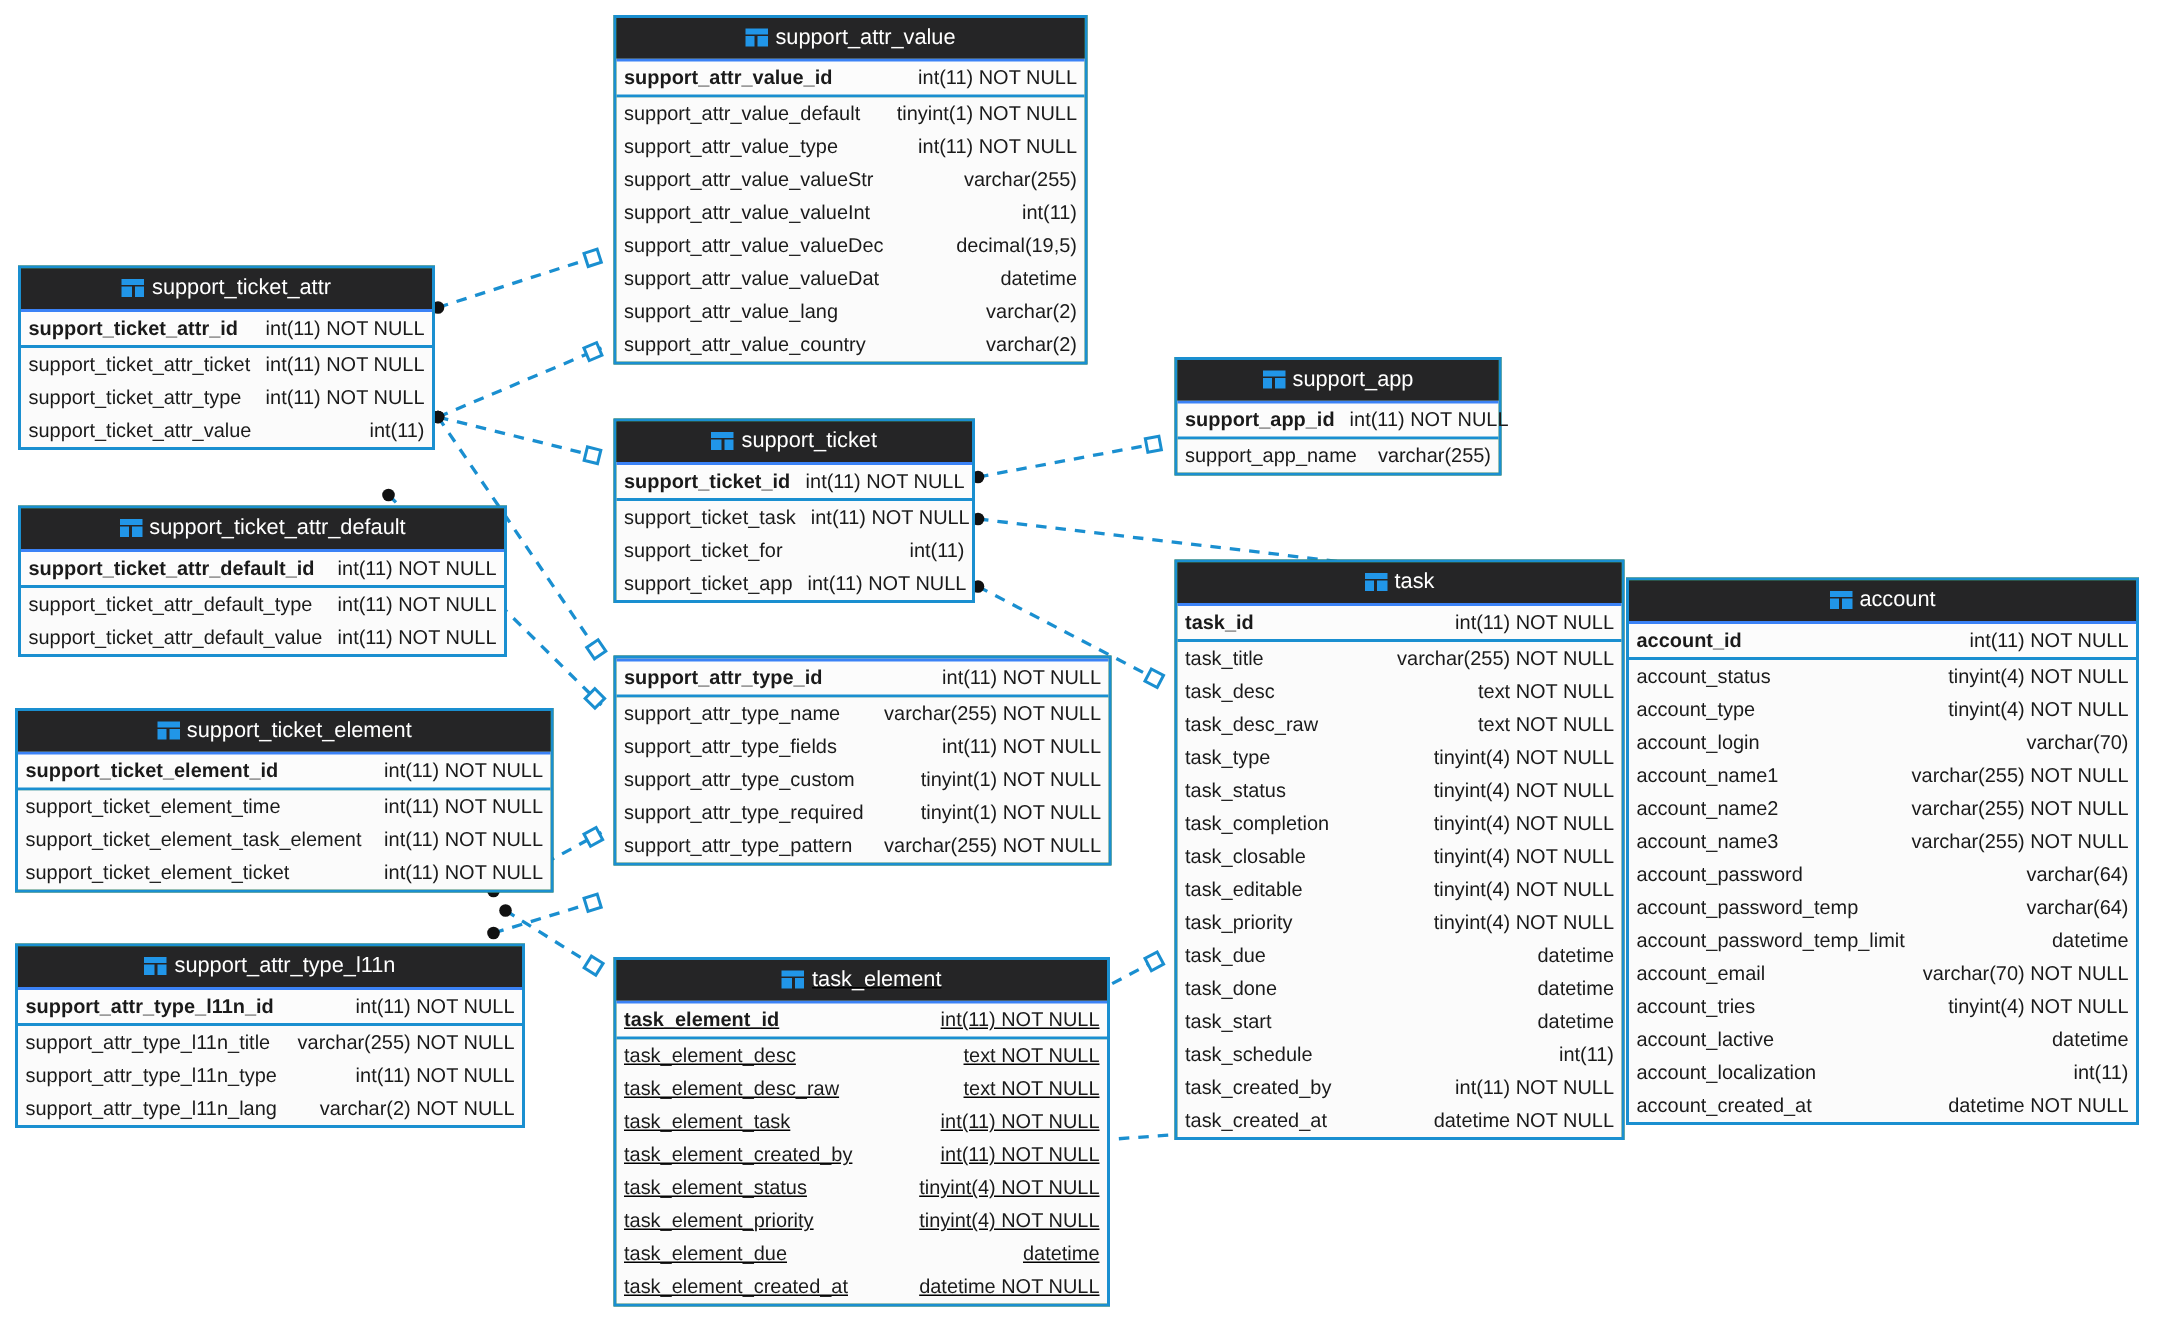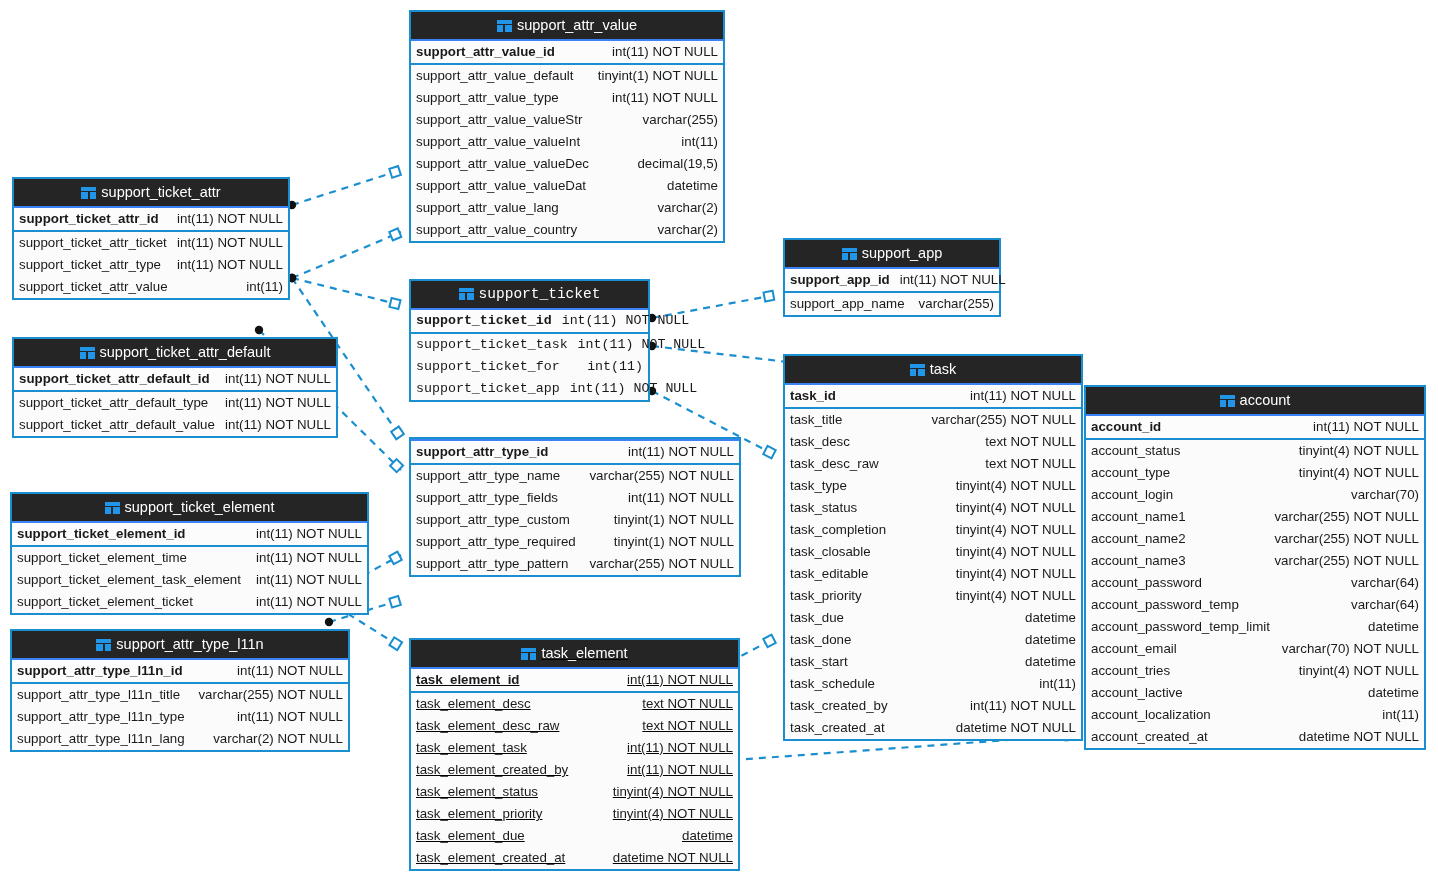--- a/index.html
+++ b/index.html
@@ -237,21 +237,21 @@
             <span class="col-type">int(11) NOT NULL</span>
           </div>
         </div>
         <div class="ent-body">
           <div class="row">
             <span class="col-name">support_app_name</span>
             <span class="col-type">varchar(255)</span>
           </div>
         </div>
       </div>
-      <div class="entity" style="left: 409px; top: 279px; width: 241px; font-family: Liberation Mono, monospace;">
+      <div class="entity" style="left: 409px; top: 279px; width: 241px;">
         <div class="ent-header"><span class="tbl-icon"><i class="top"></i><i class="bl"></i><i class="br"></i></span><span>support_ticket</span></div>
         <div class="ent-pk">
           <div class="row">
             <span class="col-name">support_ticket_id</span>
             <span class="col-type">int(11) NOT NULL</span>
           </div>
         </div>
         <div class="ent-body">
           <div class="row">
             <span class="col-name">support_ticket_task</span>
@@ -279,21 +279,21 @@
           <div class="row">
             <span class="col-name">support_ticket_attr_default_type</span>
             <span class="col-type">int(11) NOT NULL</span>
           </div>
           <div class="row">
             <span class="col-name">support_ticket_attr_default_value</span>
             <span class="col-type">int(11) NOT NULL</span>
           </div>
         </div>
       </div>
-      <div class="entity" style="left: 783px; top: 354px; width: 300px;">
+      <div class="entity" style="left: 783px; top: 373px; width: 300px;">
         <div class="ent-header"><span class="tbl-icon"><i class="top"></i><i class="bl"></i><i class="br"></i></span><span>task</span></div>
         <div class="ent-pk">
           <div class="row">
             <span class="col-name">task_id</span>
             <span class="col-type">int(11) NOT NULL</span>
           </div>
         </div>
         <div class="ent-body">
           <div class="row">
             <span class="col-name">task_title</span>
@@ -447,21 +447,21 @@
           <div class="row">
             <span class="col-name">support_attr_type_required</span>
             <span class="col-type">tinyint(1) NOT NULL</span>
           </div>
           <div class="row">
             <span class="col-name">support_attr_type_pattern</span>
             <span class="col-type">varchar(255) NOT NULL</span>
           </div>
         </div>
       </div>
-      <div class="entity" style="left: 10px; top: 472px; width: 359px; margin-top: 20px;">
+      <div class="entity" style="left: 10px; top: 472px; width: 359px;">
         <div class="ent-header"><span class="tbl-icon"><i class="top"></i><i class="bl"></i><i class="br"></i></span><span>support_ticket_element</span></div>
         <div class="ent-pk">
           <div class="row">
             <span class="col-name">support_ticket_element_id</span>
             <span class="col-type">int(11) NOT NULL</span>
           </div>
         </div>
         <div class="ent-body">
           <div class="row">
             <span class="col-name">support_ticket_element_time</span>

